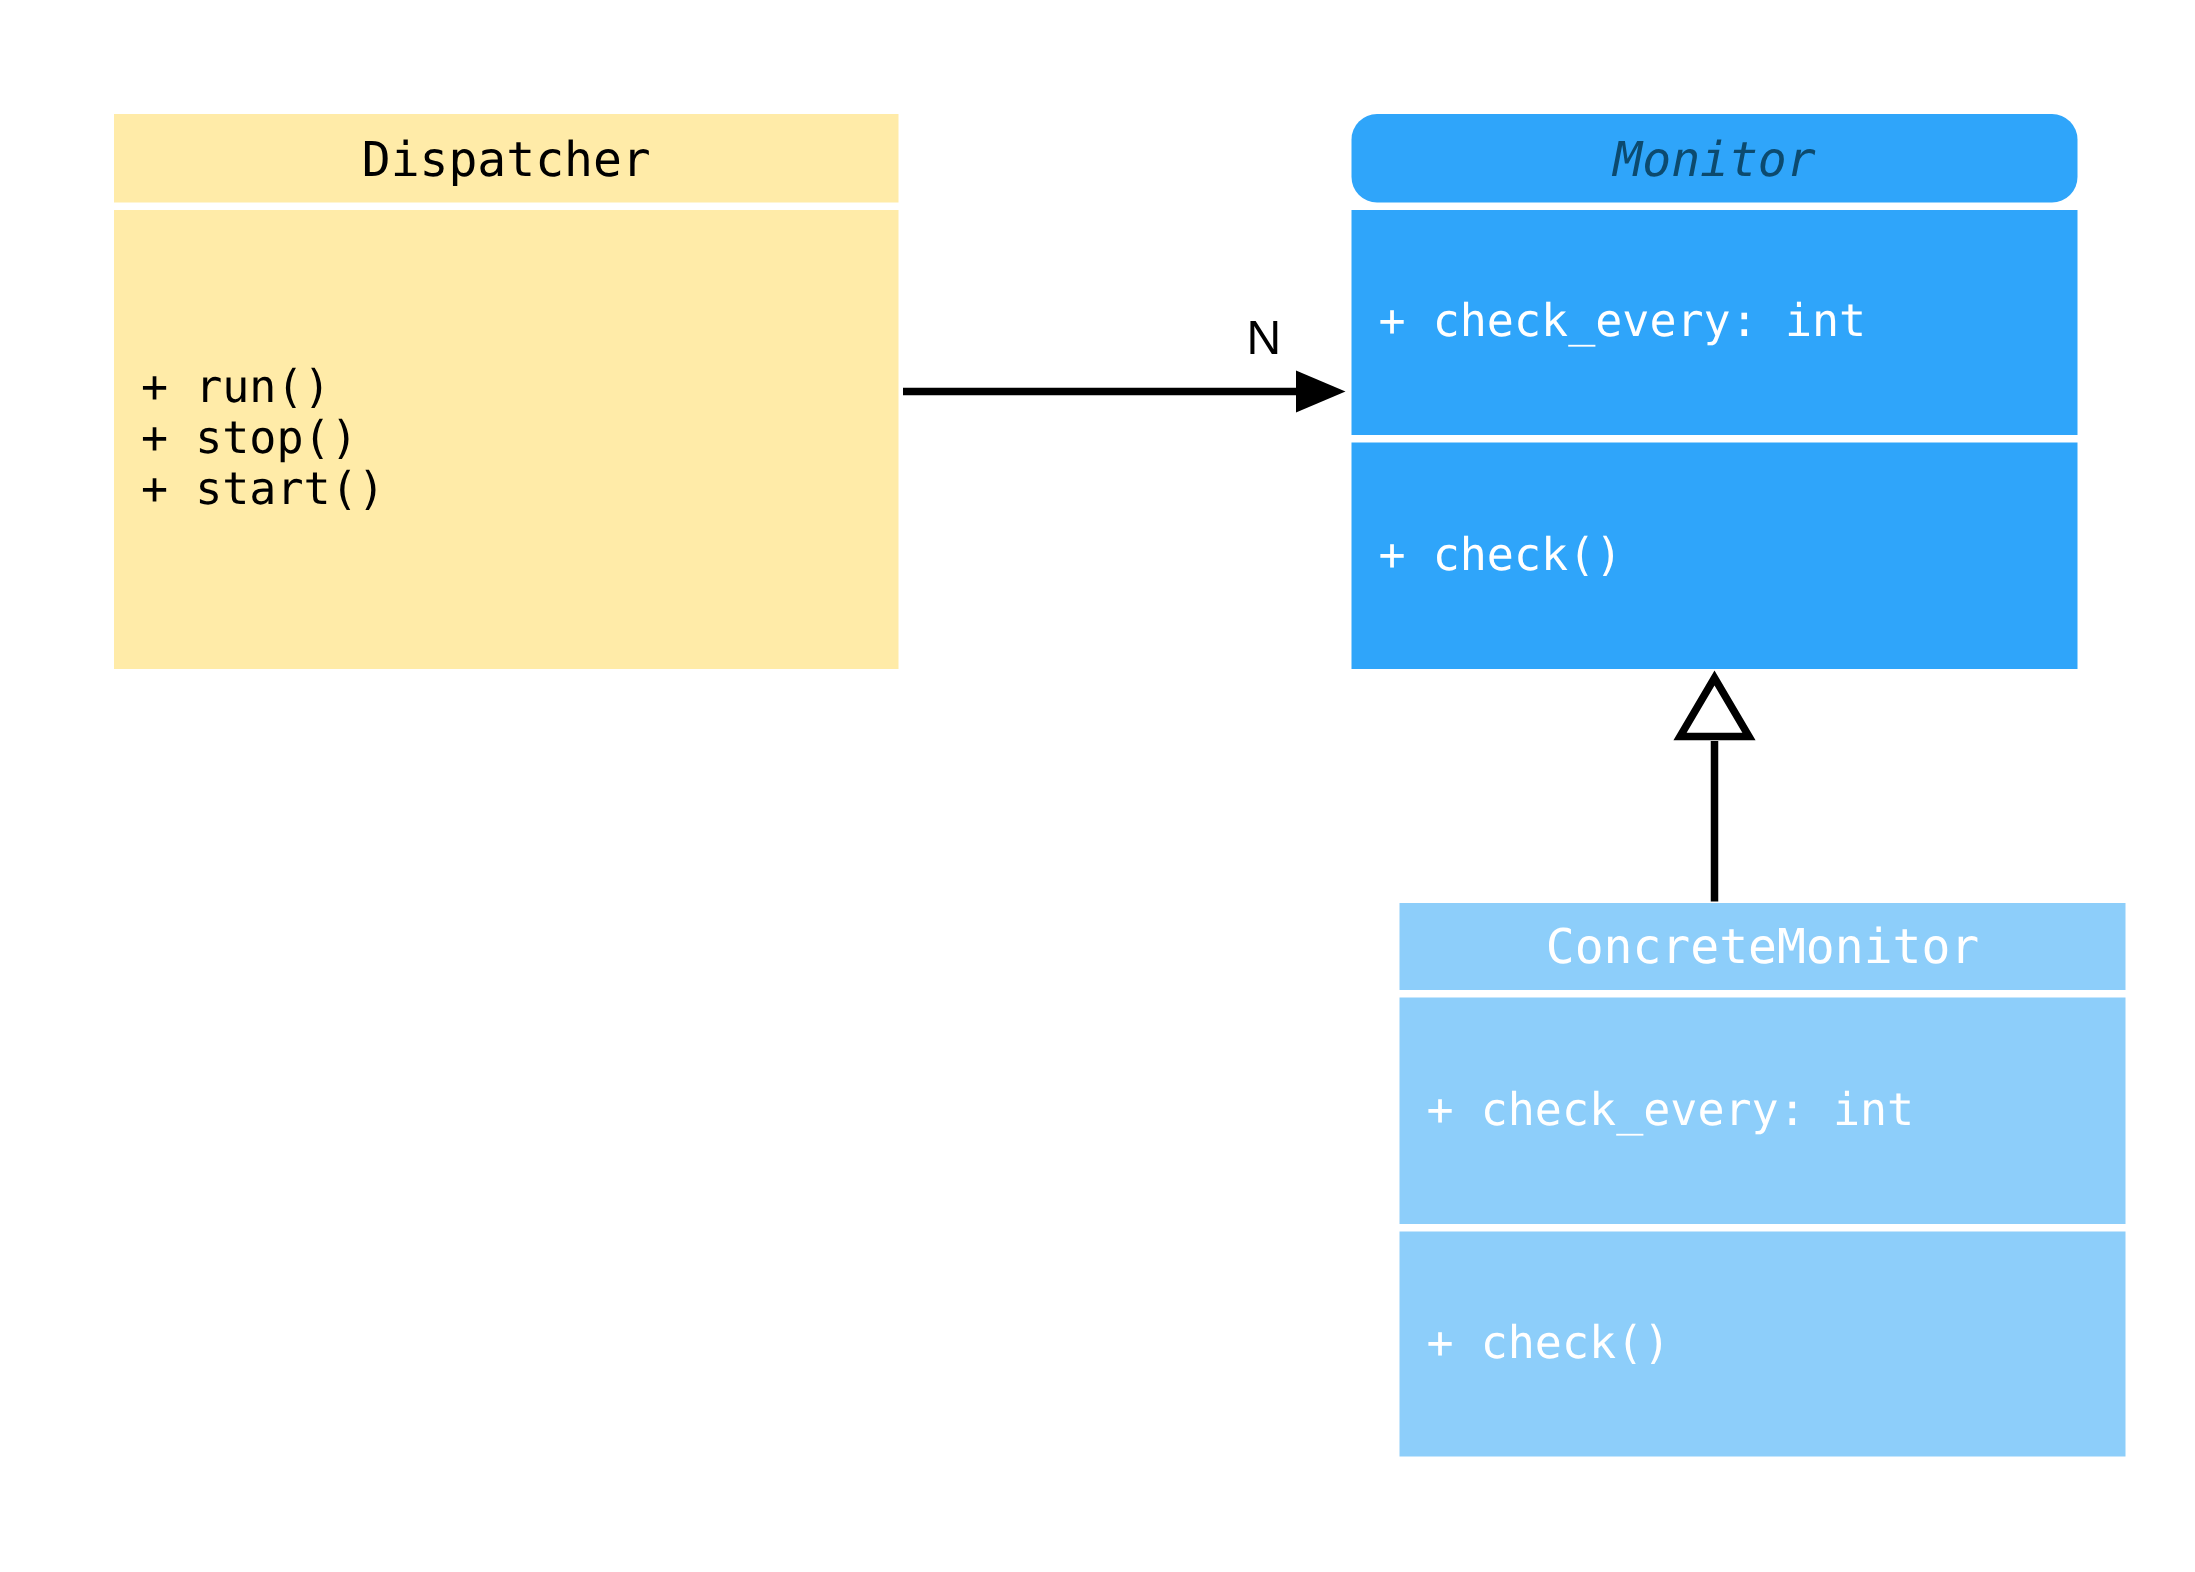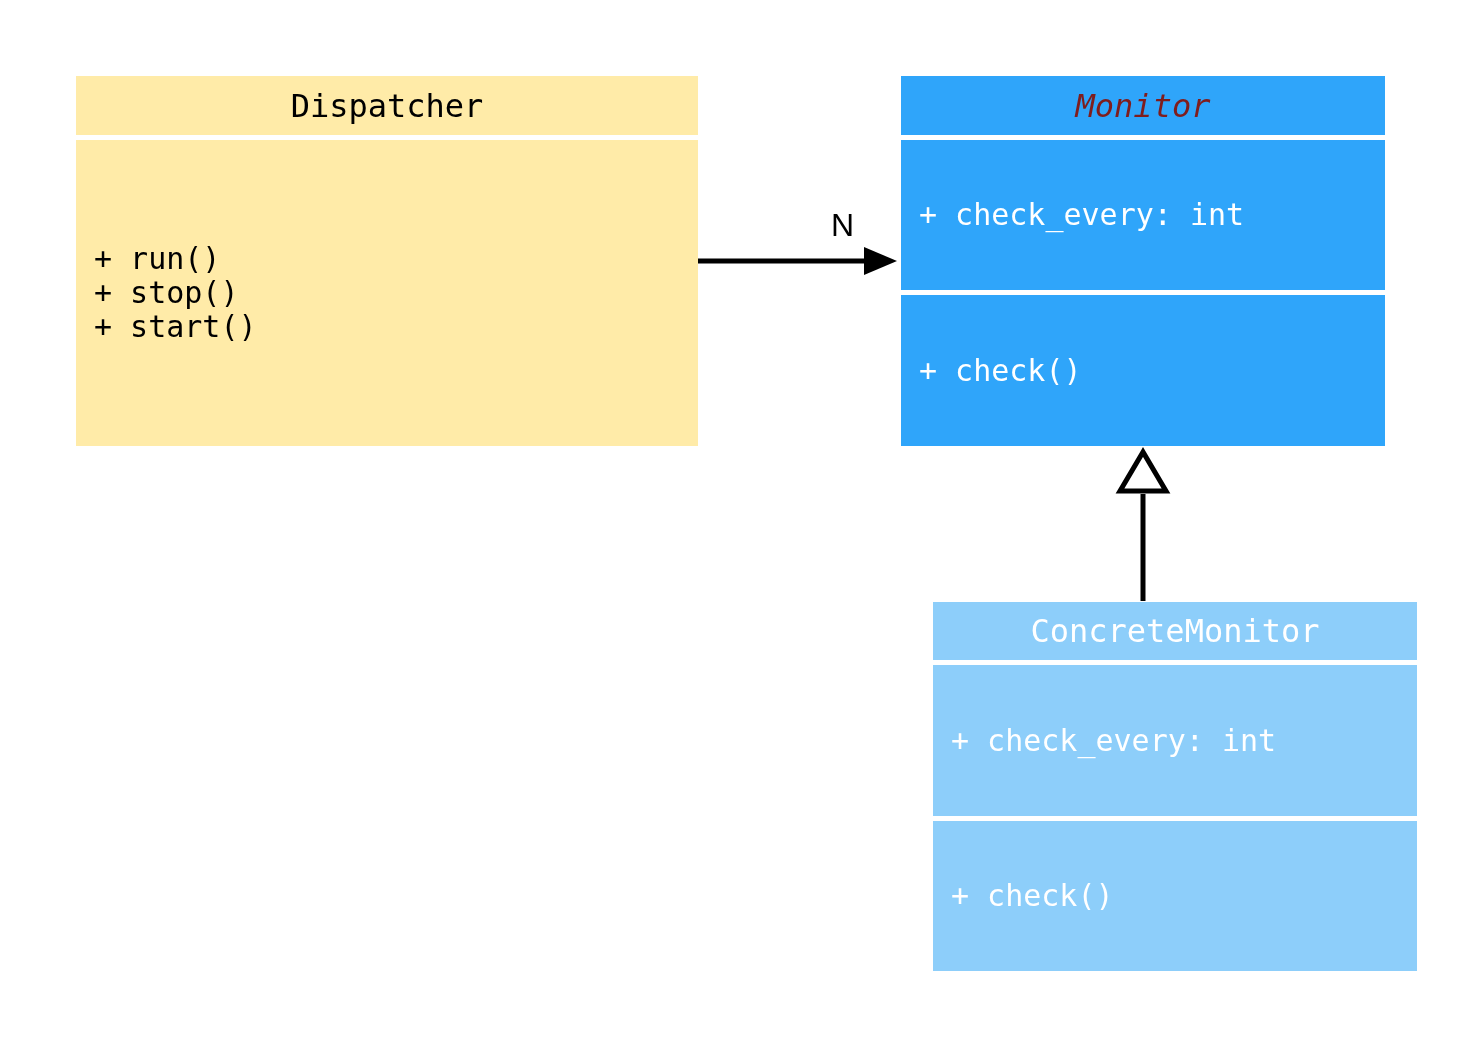--- a/index.html
+++ b/index.html
@@ -73,33 +73,33 @@
       <polygon points="864,247 897,261 864,275" fill="#000000"></polygon>
     </g>
     <g>
       <line x1="1143" y1="601" x2="1143" y2="494" stroke="#000000" stroke-width="5"></line>
       <polygon points="1143,452 1120,491 1166,491" fill="#ffffff" stroke="#000000" stroke-width="5"></polygon>
     </g>
   </svg>
 
   <div class="edge-label" style="left:831px; top:209px;">N</div>
 
-  <div class="uml-class" style="left:76px; top:76px; width:622px; height:370px;">
+  <div class="uml-class" style="left:76px; top:76px; width:523px; height:370px;">
     <div class="compartment title-compartment" style="height: 59px; background-color: rgb(255, 235, 168); color: rgb(0, 0, 0);">
       <span class="title-text">Dispatcher</span>
     </div>
     <div class="compartment members grow" style="background-color: rgb(255, 235, 168); color: rgb(0, 0, 0);">
       <div class="member">+ run()</div>
       <div class="member">+ stop()</div>
       <div class="member">+ start()</div>
     </div>
   </div>
 
   <div class="uml-class abstract" style="left:901px; top:76px; width:484px; height:370px;">
-    <div class="compartment title-compartment" style="height: 59px; background-color: rgb(47, 165, 250); color: #7f1d1d;">
+    <div class="compartment title-compartment" style="height: 59px; background-color: rgb(47, 165, 250); color: #0c4a6e; border-radius: 17px;">
       <span class="title-text">Monitor</span>
     </div>
     <div class="compartment members" style="height: 150px; background-color: rgb(47, 165, 250); color: rgb(255, 255, 255);">
       <div class="member">+ check_every: int</div>
     </div>
     <div class="compartment members grow" style="background-color: rgb(47, 165, 250); color: rgb(255, 255, 255);">
       <div class="member">+ check()</div>
     </div>
   </div>
 

